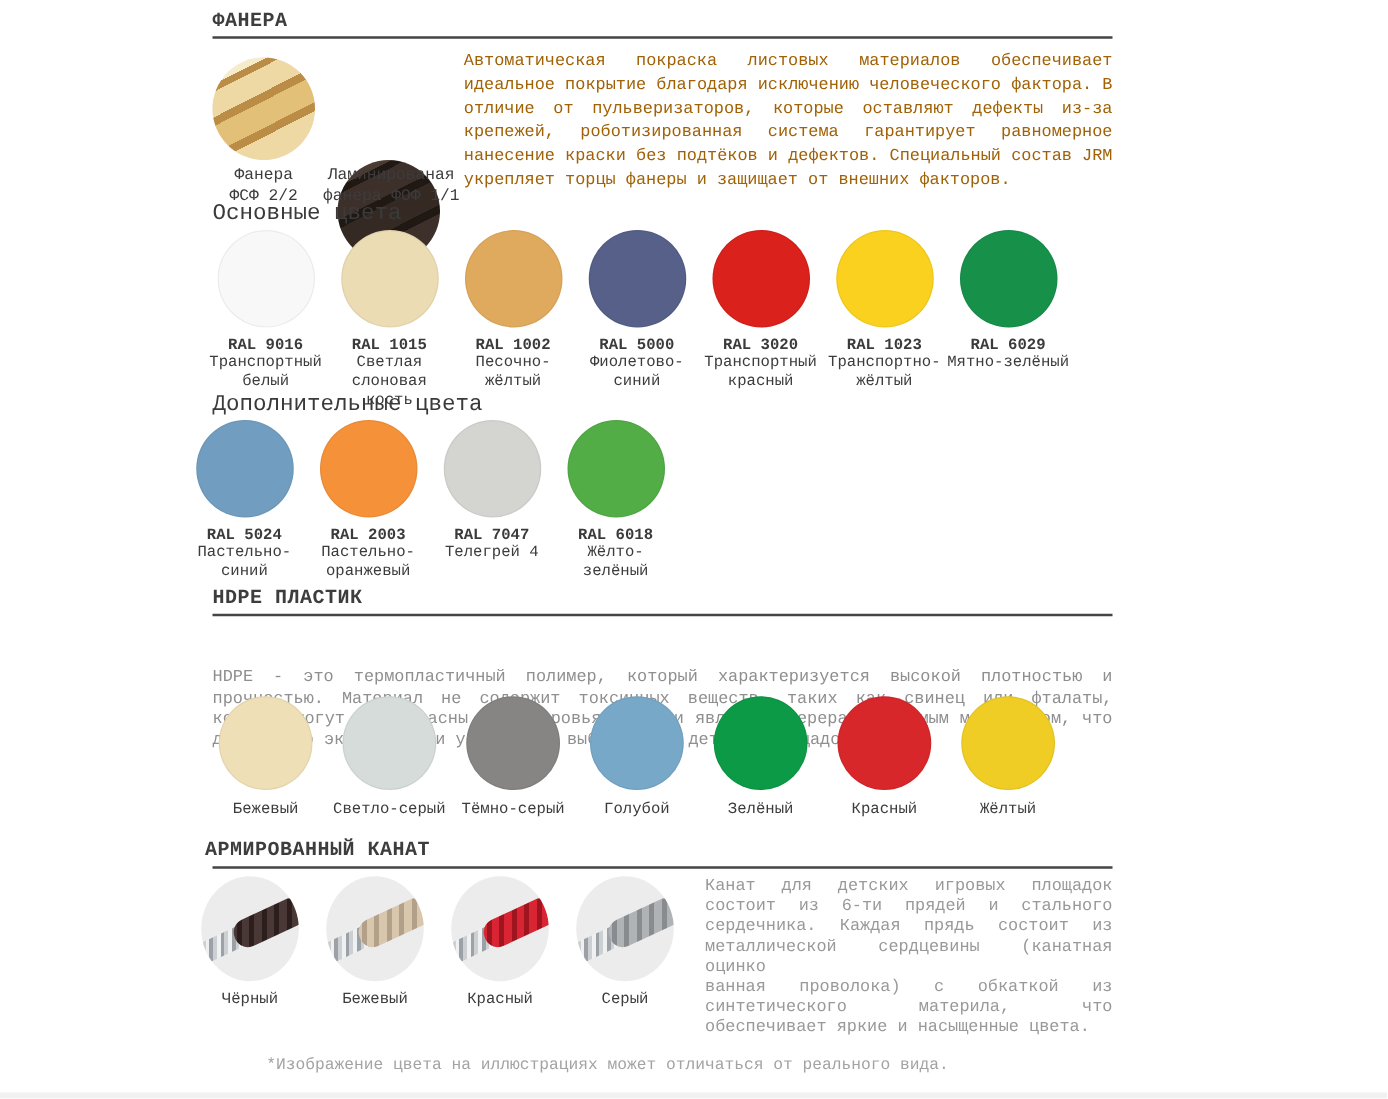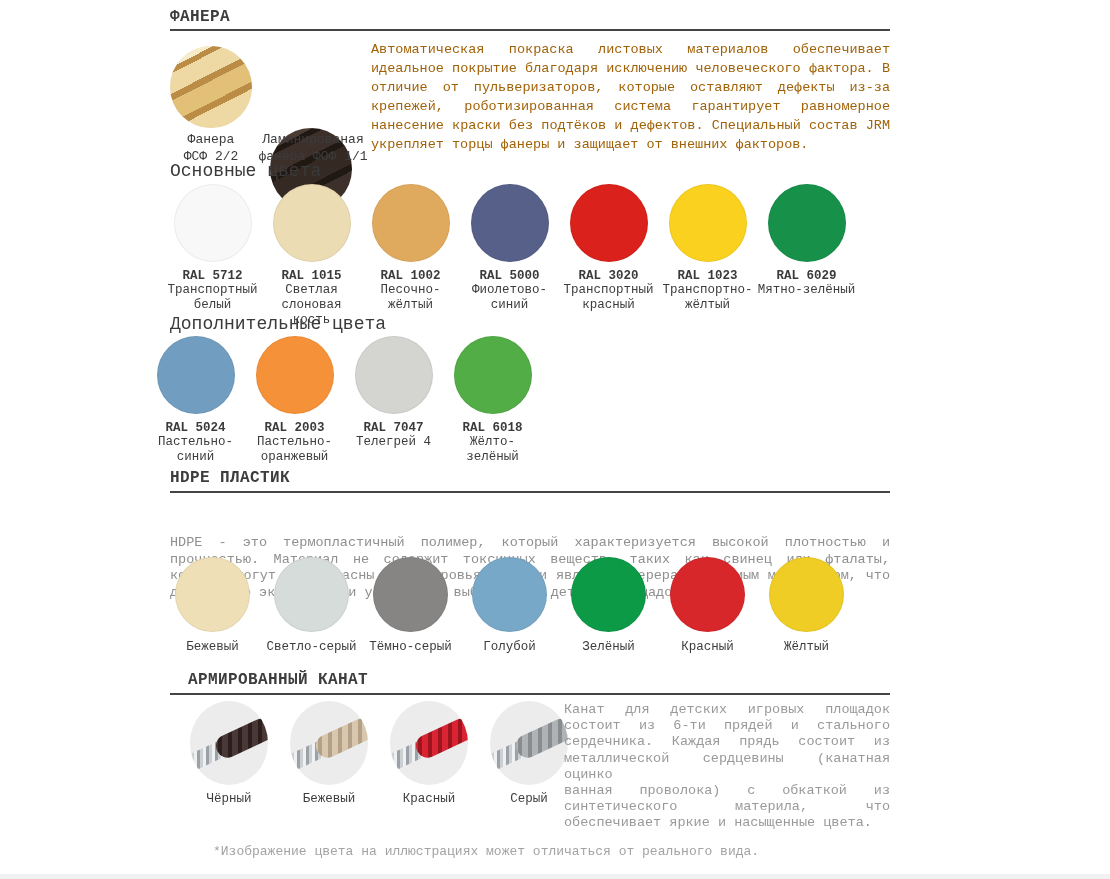--- a/index.html
+++ b/index.html
@@ -109,21 +109,21 @@
     <div>фанера ФОФ 1/1</div>
   </div>
 
   <div class="abs para" style="left:371px; top:40px; width:519px;">Автоматическая покраска листовых материалов обеспечивает идеальное покрытие благодаря исключению человеческого фактора. В отличие от пульверизаторов, которые оставляют дефекты из-за крепежей, роботизированная система гарантирует равномерное нанесение краски без подтёков и дефектов. Специальный состав JRM укрепляет торцы фанеры и защищает от внешних факторов.</div>
 
   <div class="abs sub-label" style="left:170px; top:161px;">Основные цвета</div>
 
   <div class="abs swatch-row" style="left:163px; top:184px;">
     <div class="swatch-item">
       <div class="swatch-circle" style="background-color: rgb(248, 248, 248);"></div>
-      <div class="swatch-code">RAL 5712</div>
+      <div class="swatch-code">RAL 9016</div>
       <div class="swatch-name">
         <div>Транспортный</div>
         <div>белый</div>
       </div>
     </div>
     <div class="swatch-item">
       <div class="swatch-circle" style="background-color: rgb(236, 220, 180);"></div>
       <div class="swatch-code">RAL 1015</div>
       <div class="swatch-name">
         <div>Светлая</div>
@@ -238,24 +238,24 @@
     <div class="swatch-item">
       <div class="swatch-circle small" style="background-color: rgb(216, 39, 43);"></div>
       <div class="swatch-name-single">Красный</div>
     </div>
     <div class="swatch-item">
       <div class="swatch-circle small" style="background-color: rgb(239, 205, 37);"></div>
       <div class="swatch-name-single">Жёлтый</div>
     </div>
   </div>
 
-  <div class="abs sec-title" style="left:188px; top:671px;">АРМИРОВАННЫЙ КАНАТ</div>
+  <div class="abs sec-title" style="left:164px; top:671px;">АРМИРОВАННЫЙ КАНАТ</div>
   <div class="abs sec-rule" style="left:170px; top:693px; width:720px;"></div>
 
-  <div class="abs rope-row" style="left:179px; top:701px;justify-content:flex-end;">
+  <div class="abs rope-row" style="left:150px; top:701px;justify-content:flex-end;">
     <div class="rope-item">
       <div class="rope-circle">
         <div class="rope-bar">
           <div class="rope-steel"></div>
           <div class="rope-colored" style="--c1: #4a3836; --c2: #2b1e1d;"></div>
         </div>
       </div>
       <div class="rope-name">Чёрный</div>
     </div>
     <div class="rope-item">

